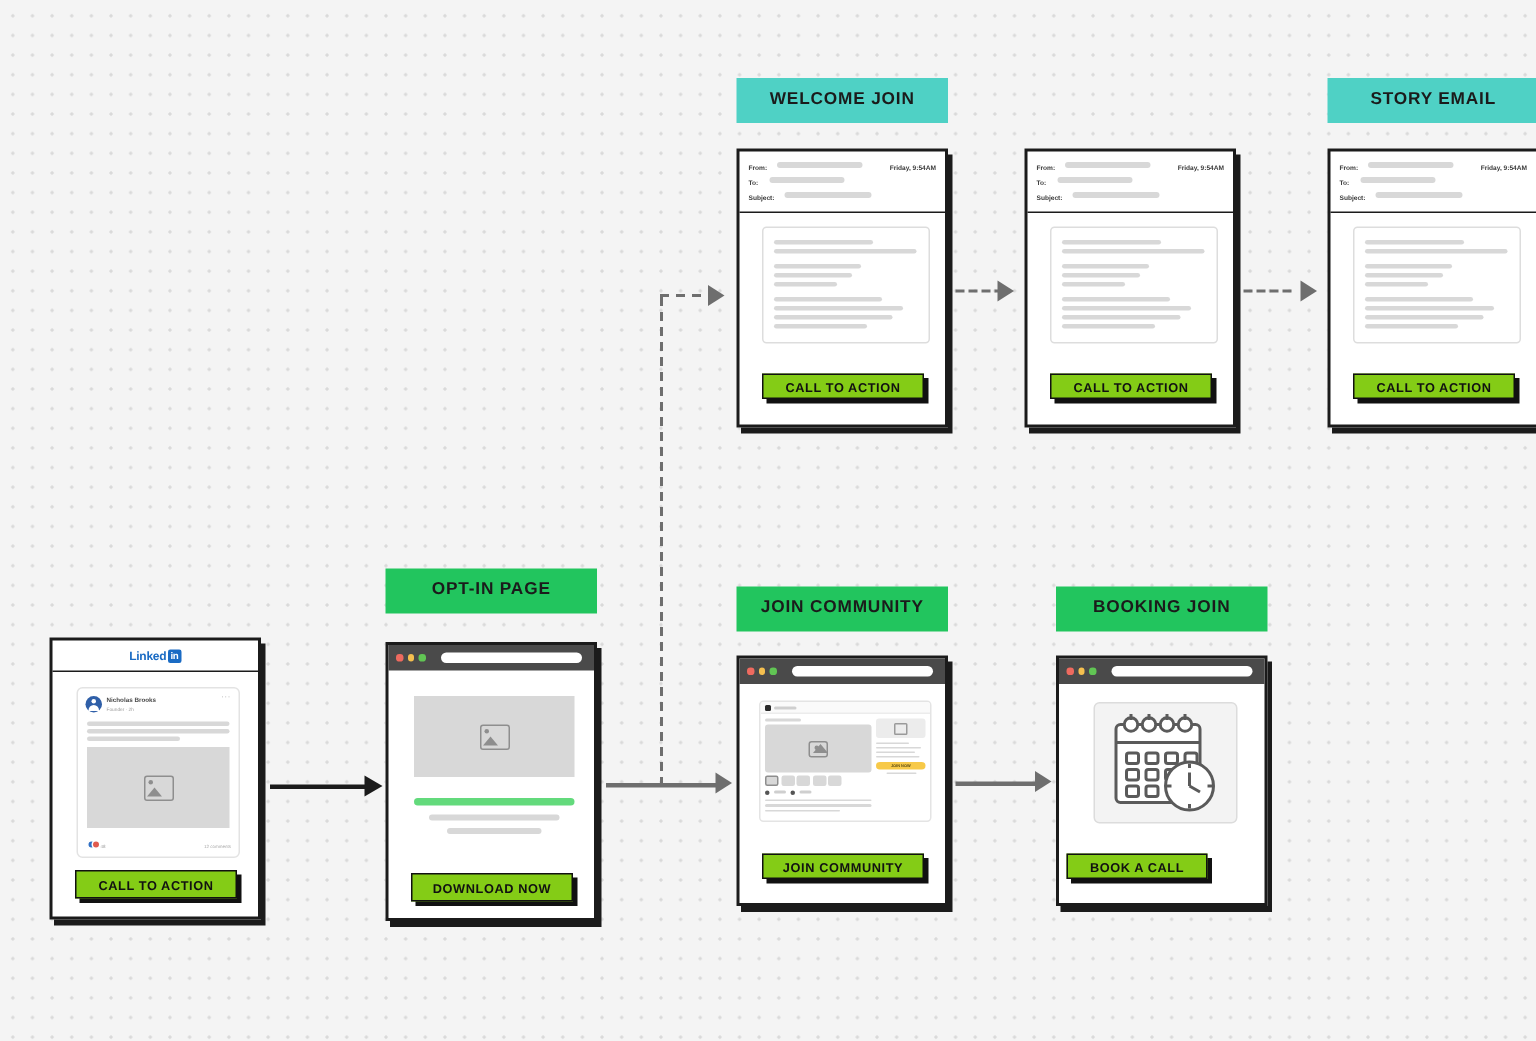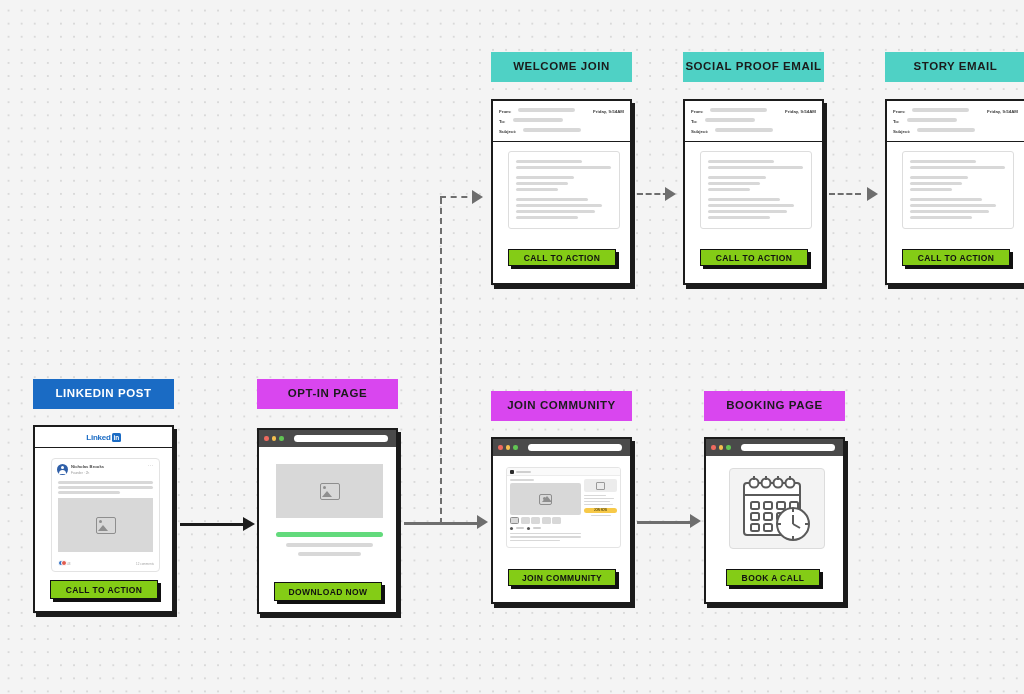--- a/index.html
+++ b/index.html
@@ -14,21 +14,21 @@
   .canvas{position:absolute;inset:0;}
 
   
   .chip{
     position:absolute;display:flex;align-items:center;justify-content:center;
     font-weight:bold;letter-spacing:.55px;font-size:11.5px;color:#1b1b1b;
     text-align:center;line-height:1;
   }
   .chip.blue{background:#1a6bc4;color:#ffffff;}
   .chip.teal{background:#4fd1c5;}
-  .chip.yellow{background:#d946ef;}
+  .chip.yellow{background:#22c55e;}
 
   
   .card{
     position:absolute;background:#ffffff;border:2px solid #1b1b1b;
     box-shadow:3px 4px 0 #1b1b1b;box-sizing:border-box;
   }
 
   
   .chrome{
     height:17px;background:#4a4a4a;display:flex;align-items:center;
@@ -112,33 +112,31 @@
   .arrowLine.gray{background:#6e6e6e;}
   .arrowHead{position:absolute;width:0;height:0;}
   .dashH{position:absolute;height:0;border-top:2.6px dashed #6e6e6e;}
   .dashV{position:absolute;width:0;border-left:2.6px dashed #6e6e6e;}
 </style>
 </head>
 <body>
 
 <div class="canvas">
 
-  <div class="chip blue" style="left:33px;top:379px;width:141px;height:30px;">LINKEDIN POST</div>
 
   <div class="chip yellow" style="left:257px;top:379px;width:141px;height:30px;">OPT-IN PAGE</div>
 
   <div class="chip teal" style="left:491px;top:52px;width:141px;height:30px;">WELCOME JOIN</div>
 
-  <div class="chip teal" style="left:683px;top:52px;width:141px;height:30px;">SOCIAL PROOF EMAIL</div>
 
   <div class="chip teal" style="left:885px;top:52px;width:141px;height:30px;">STORY EMAIL</div>
 
   <div class="chip yellow" style="left:491px;top:391px;width:141px;height:30px;">JOIN COMMUNITY</div>
 
-  <div class="chip yellow" style="left:704px;top:391px;width:141px;height:30px;">BOOKING PAGE</div>
+  <div class="chip yellow" style="left:704px;top:391px;width:141px;height:30px;">BOOKING JOIN</div>
 
   <div class="card" style="left:33px;top:425px;width:141px;height:188px;">
     <div class="liheader">
       <span class="lilogo">
         <span>Linked</span>
         <span class="liin">in</span>
       </span>
     </div>
 
     <div class="lipost" style="left:16px;top:31px;width:107px;height:112px;">
@@ -348,21 +346,21 @@
           <line x1="63" y1="46" x2="63" y2="55"></line>
           <line x1="63" y1="55" x2="70" y2="59"></line>
           <line x1="63" y1="40" x2="63" y2="43"></line>
           <line x1="63" y1="67" x2="63" y2="70"></line>
           <line x1="48" y1="55" x2="51" y2="55"></line>
           <line x1="75" y1="55" x2="78" y2="55"></line>
         </g>
       </svg>
     </div>
 
-    <div class="cta" style="left:20px;top:130px;width:94px;height:17px;">BOOK A CALL</div>
+    <div class="cta" style="left:5px;top:130px;width:94px;height:17px;">BOOK A CALL</div>
   </div>
 
   <div class="arrowLine" style="left:180px;top:523px;width:64px;height:3px;"></div>
   <div class="arrowHead" style="left:243px;top:517px;border-left:12px solid #1b1b1b;border-top:7.5px solid transparent;border-bottom:7.5px solid transparent;"></div>
 
   <div class="arrowLine gray" style="left:404px;top:522px;width:78px;height:2.6px;"></div>
   <div class="arrowHead" style="left:477px;top:515px;border-left:11px solid #6e6e6e;border-top:7px solid transparent;border-bottom:7px solid transparent;"></div>
 
   <div class="dashV" style="left:440px;top:198px;height:326px;"></div>
 

